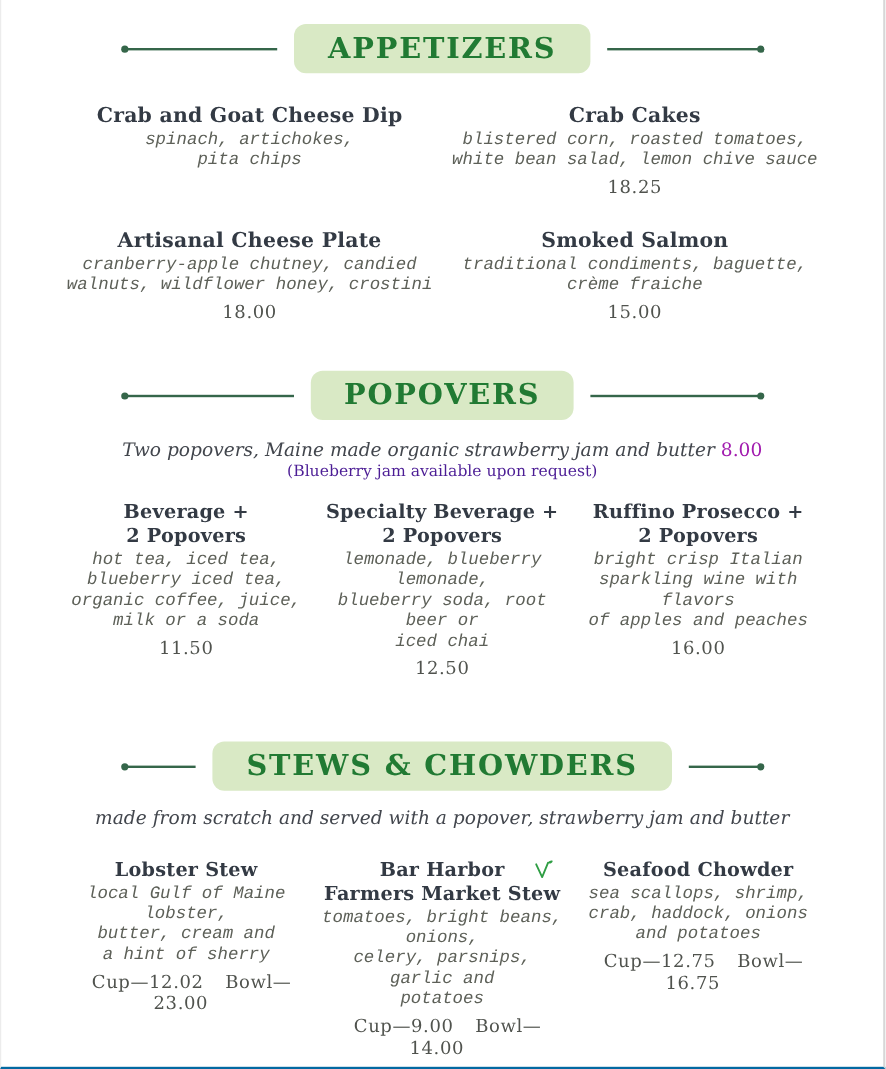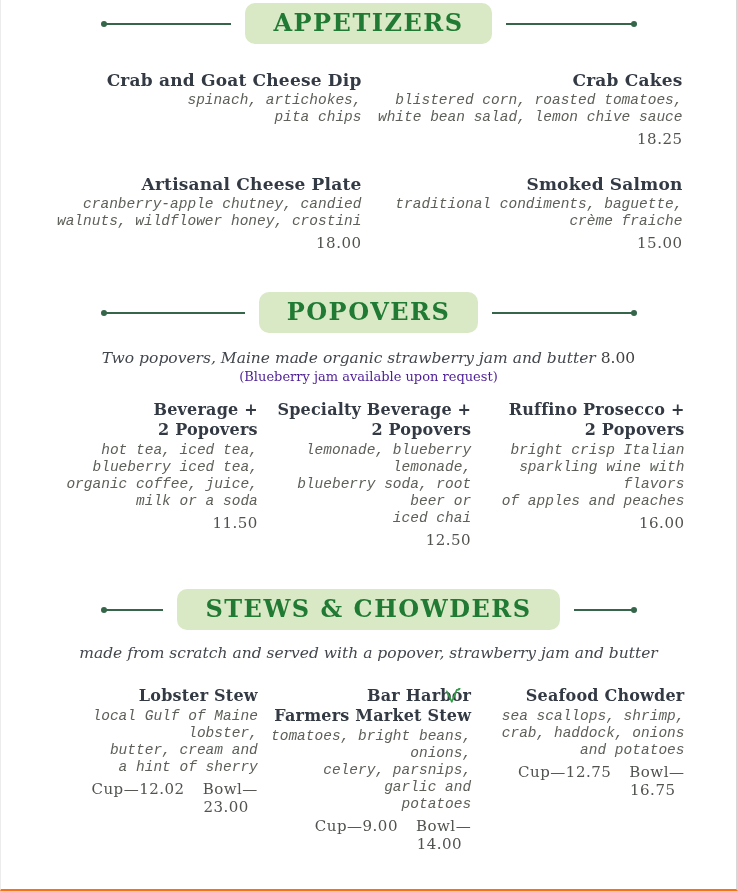--- a/index.html
+++ b/index.html
@@ -3,22 +3,22 @@
 <meta charset="utf-8">
 <style>
   * { margin: 0; padding: 0; box-sizing: border-box; }
   html, body { background: #ffffff; }
   .page {
     width: 738px;
     height: 891px;
     background: #ffffff;
     border-left: 1px solid #ececec;
     border-right: 2px solid #d7d7d7;
-    border-bottom: 2px solid #f97316;
-    padding-top: 3px;
+    border-bottom: 2px solid #0369a1;
+    padding-top: 20px;
     font-family: "DejaVu Serif", serif;
     overflow: hidden;
   }
 
   
   .sec-header {
     display: flex;
     align-items: center;
     gap: 14px;
     width: 534px;
@@ -62,21 +62,21 @@
   }
   .grid-3 {
     display: grid;
     grid-template-columns: 1fr 1fr 1fr;
     width: 632px;
     margin: 16px auto 0;
     column-gap: 8px;
   }
   .grid-3.stews { margin-top: 24px; }
 
-  .item { text-align: right; }
+  .item { text-align: center; }
   .item-name {
     position: relative;
     font-size: 17px;
     font-weight: bold;
     color: #333a44;
     line-height: 20px;
     white-space: pre-line;
     letter-spacing: 0.2px;
   }
   .grid-3 .item-name { font-size: 16px; }
@@ -98,30 +98,30 @@
   .item-price.prices span { margin: 0 9px; }
 
   
   .sec-intro {
     text-align: center;
     margin-top: 16px;
     font-size: 15.5px;
     color: #42464d;
   }
   .sec-intro .it { font-style: italic; }
-  .sec-intro .pr { font-style: normal; color: #404040; }
+  .sec-intro .pr { font-style: normal; color: #a21caf; }
   .sec-note {
     text-align: center;
     font-size: 13px;
     color: #4c1d95;
     margin-top: 2px;
   }
 
   .sec-popovers { margin-top: 40px; }
-  .sec-stews { margin-top: 40px; }
+  .sec-stews { margin-top: 52px; }
   .sec-stews .sec-intro { margin-top: 14px; font-style: italic; }
 
   
   .vegan-badge {
     position: absolute;
     right: 10px;
     top: 0;
   }
   .vegan-legend {
     margin-top: 36px;

